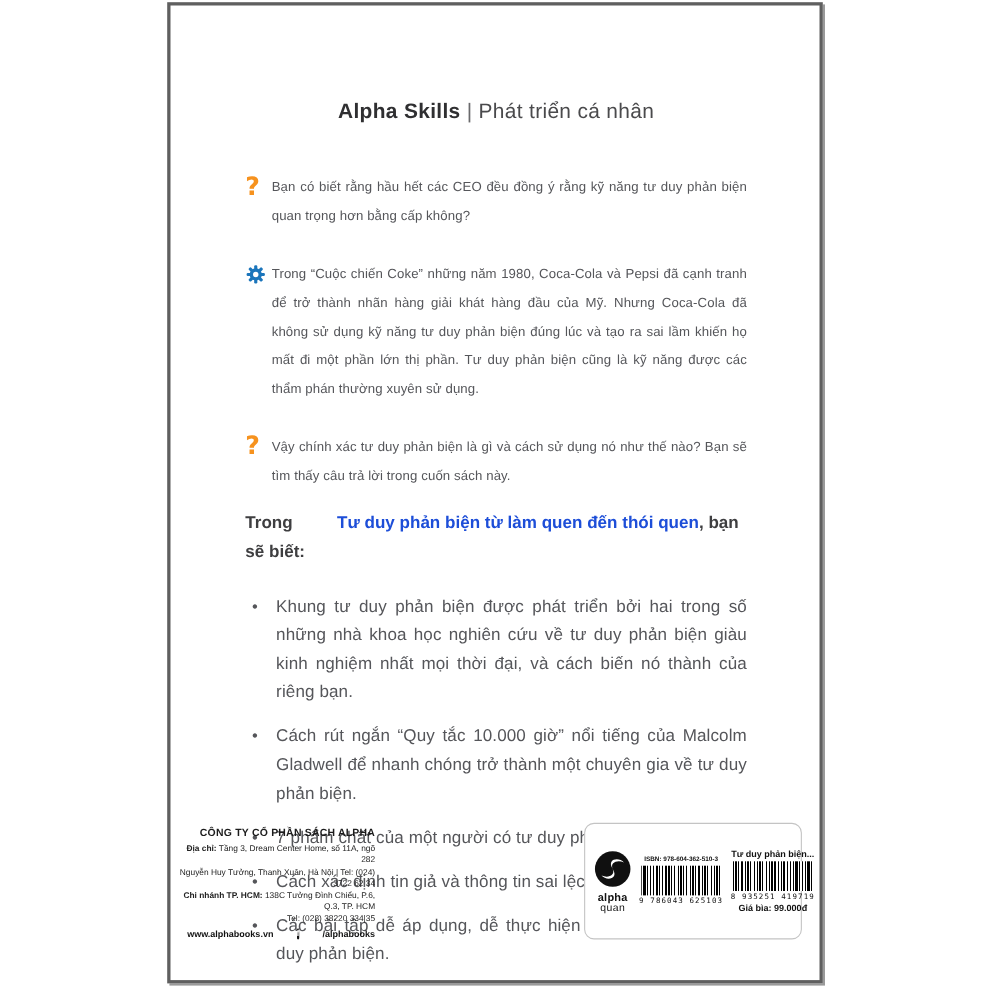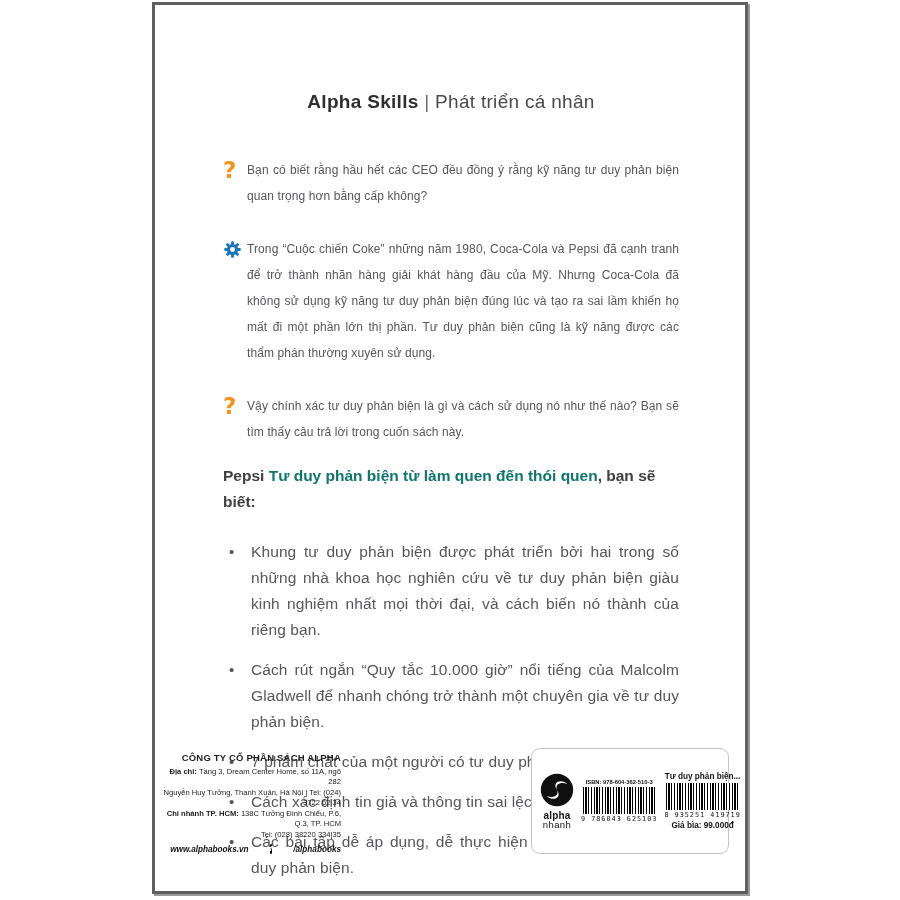--- a/index.html
+++ b/index.html
@@ -23,39 +23,39 @@
   .intro-item:first-child { margin-top:0; }
   .icon-cell { width:24px; flex:0 0 24px; padding-top:1px; }
   .q-icon { font-size:23px; line-height:24px; font-weight:800; color:#f6921e; font-family:"DejaVu Sans", sans-serif; }
   .gear-svg { width:19px; height:19px; margin-top:3px; }
   .body-text {
     flex:1; font-size:12px; line-height:26px; color:#55565a;
     text-align:justify; letter-spacing:.1px;
   }
 
   .lead { margin-top:18px; padding-left:0; font-size:15.5px; line-height:26px; font-weight:bold; color:#3e3e40; }
-  .lead .book-title { color:#0f766e; }
+  .lead .book-title { color:#1d4ed8;margin-left:36px; }
 
   .bullets { margin-top:24px; list-style:none; }
   .bullets li {
     position:relative; margin-top:14px; padding-left:28px;
     font-size:15.5px; line-height:26px; color:#55565a; text-align:justify; letter-spacing:.1px;
   }
   .bullets li::before {
     content:"•"; position:absolute; left:6px; top:0; color:#55565a; font-size:15px;
   }
 
   .footer {
     position:absolute; left:0; right:16px; bottom:37px;
     display:flex; justify-content:space-between; align-items:stretch; gap:13px;
   }
   .publisher { width:186px; text-align:right; color:#1c1c1c; padding-top:4px; }
   .publisher .pub-name { font-size:9.5px; font-weight:bold; letter-spacing:.2px; margin-bottom:4px; }
   .publisher .addr-line { font-size:7.6px; line-height:10.5px; color:#222; }
-  .publisher .web-line { margin-top:4px; font-size:8.2px; font-weight:bold; display:flex; justify-content:flex-end; align-items:center; gap:21px; color:#111;font-style:italic; }
+  .publisher .web-line { margin-top:4px; font-size:8.2px; font-weight:bold; display:flex; justify-content:flex-end; align-items:center; gap:21px; color:#111; }
   .mini-icon { width:10px; height:10px; display:inline-block; vertical-align:middle; }
   .fb-badge { width:10px; height:10px; background:#111; color:#fff; border-radius:2px; font-size:8px; font-weight:bold; display:inline-flex; align-items:center; justify-content:center; line-height:10px; }
 
   .barcode-box {
     width:198px; border:1.5px solid #c4c4c4; border-radius:9px; background:#fff;
     display:flex; align-items:center; gap:7px; padding:7px 8px 6px 8px;
   }
   .logo-col { width:42px; text-align:center; }
   .logo-circle { width:34px; height:34px; margin:0 auto; }
   .logo-name { font-size:10px; font-weight:bold; line-height:9px; color:#111; letter-spacing:.2px; }
@@ -99,21 +99,21 @@
             </svg>
           </div>
           <div class="body-text">Trong “Cuộc chiến Coke” những năm 1980, Coca-Cola và Pepsi đã cạnh tranh để trở thành nhãn hàng giải khát hàng đầu của Mỹ. Nhưng Coca-Cola đã không sử dụng kỹ năng tư duy phản biện đúng lúc và tạo ra sai lầm khiến họ mất đi một phần lớn thị phần. Tư duy phản biện cũng là kỹ năng được các thẩm phán thường xuyên sử dụng.</div>
         </div>
         <div class="intro-item">
           <div class="icon-cell"><span class="q-icon">?</span></div>
           <div class="body-text">Vậy chính xác tư duy phản biện là gì và cách sử dụng nó như thế nào? Bạn sẽ tìm thấy câu trả lời trong cuốn sách này.</div>
         </div>
       </div>
 
-      <div class="lead"><span>Pepsi</span>
+      <div class="lead"><span>Trong</span>
 <span class="book-title">Tư duy phản biện từ làm quen đến thói quen</span><span>, bạn sẽ biết:</span></div>
 
       <ul class="bullets">
         <li>Khung tư duy phản biện được phát triển bởi hai trong số những nhà khoa học nghiên cứu về tư duy phản biện giàu kinh nghiệm nhất mọi thời đại, và cách biến nó thành của riêng bạn.</li>
         <li>Cách rút ngắn “Quy tắc 10.000 giờ” nổi tiếng của Malcolm Gladwell để nhanh chóng trở thành một chuyên gia về tư duy phản biện.</li>
         <li>7 phẩm chất của một người có tư duy phản biện.</li>
         <li>Cách xác định tin giả và thông tin sai lệch.</li>
         <li>Các bài tập dễ áp dụng, dễ thực hiện để bạn luyện tập tư duy phản biện.</li>
       </ul>
     </div>
@@ -144,21 +144,21 @@
       </div>
 
       <div class="barcode-box">
         <div class="logo-col">
           <svg class="logo-circle" viewBox="0 0 40 40">
             <circle cx="20" cy="20" r="19" fill="#101010"></circle>
             <path fill="#fff" d="M20 20 C 13 9, 27 7, 32 13 C 25 10, 17 13, 20 20 Z"></path>
             <path fill="#fff" d="M20 20 C 27 31, 13 33, 8 27 C 15 30, 23 27, 20 20 Z"></path>
           </svg>
           <div class="logo-name">alpha</div>
-          <div class="logo-name2">nhanh</div>
+          <div class="logo-name2">quan</div>
         </div>
         <div class="bc-col">
           <div class="bc-label">ISBN: 978-604-362-510-3</div>
           <div class="bars"></div>
           <div class="bc-digits">9 786043 625103</div>
         </div>
         <div class="bc-col">
           <div class="bc-title">Tư duy phản biện...</div>
           <div class="bars"></div>
           <div class="bc-digits">8 935251 419719</div>

